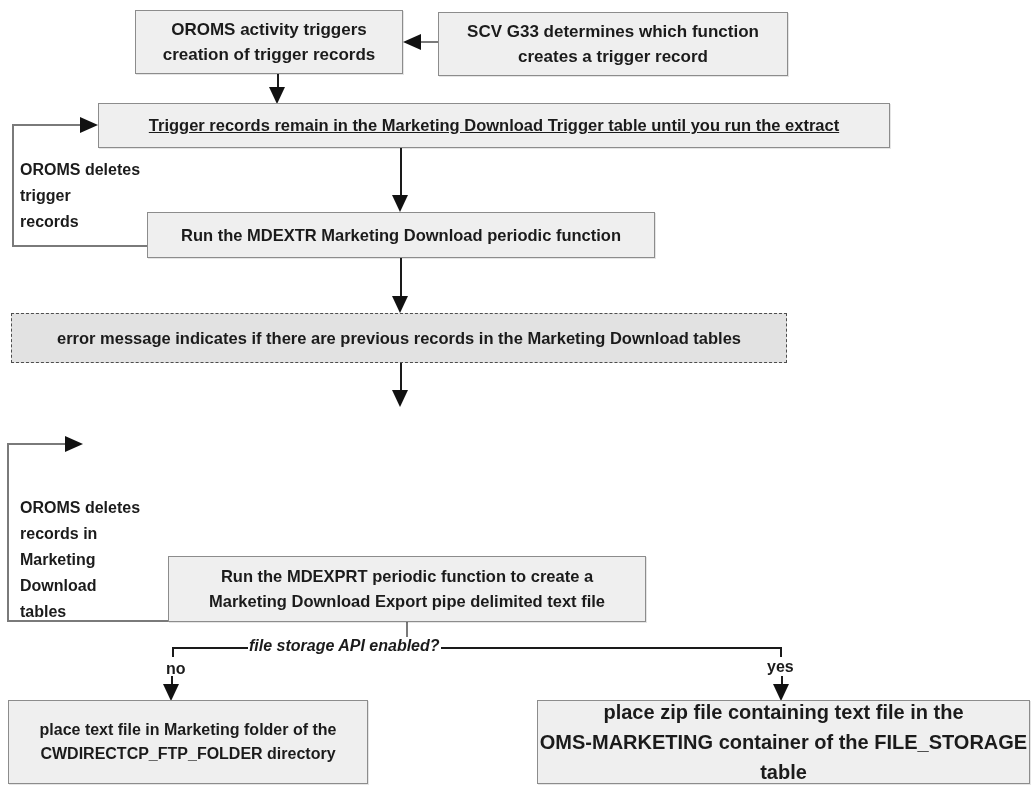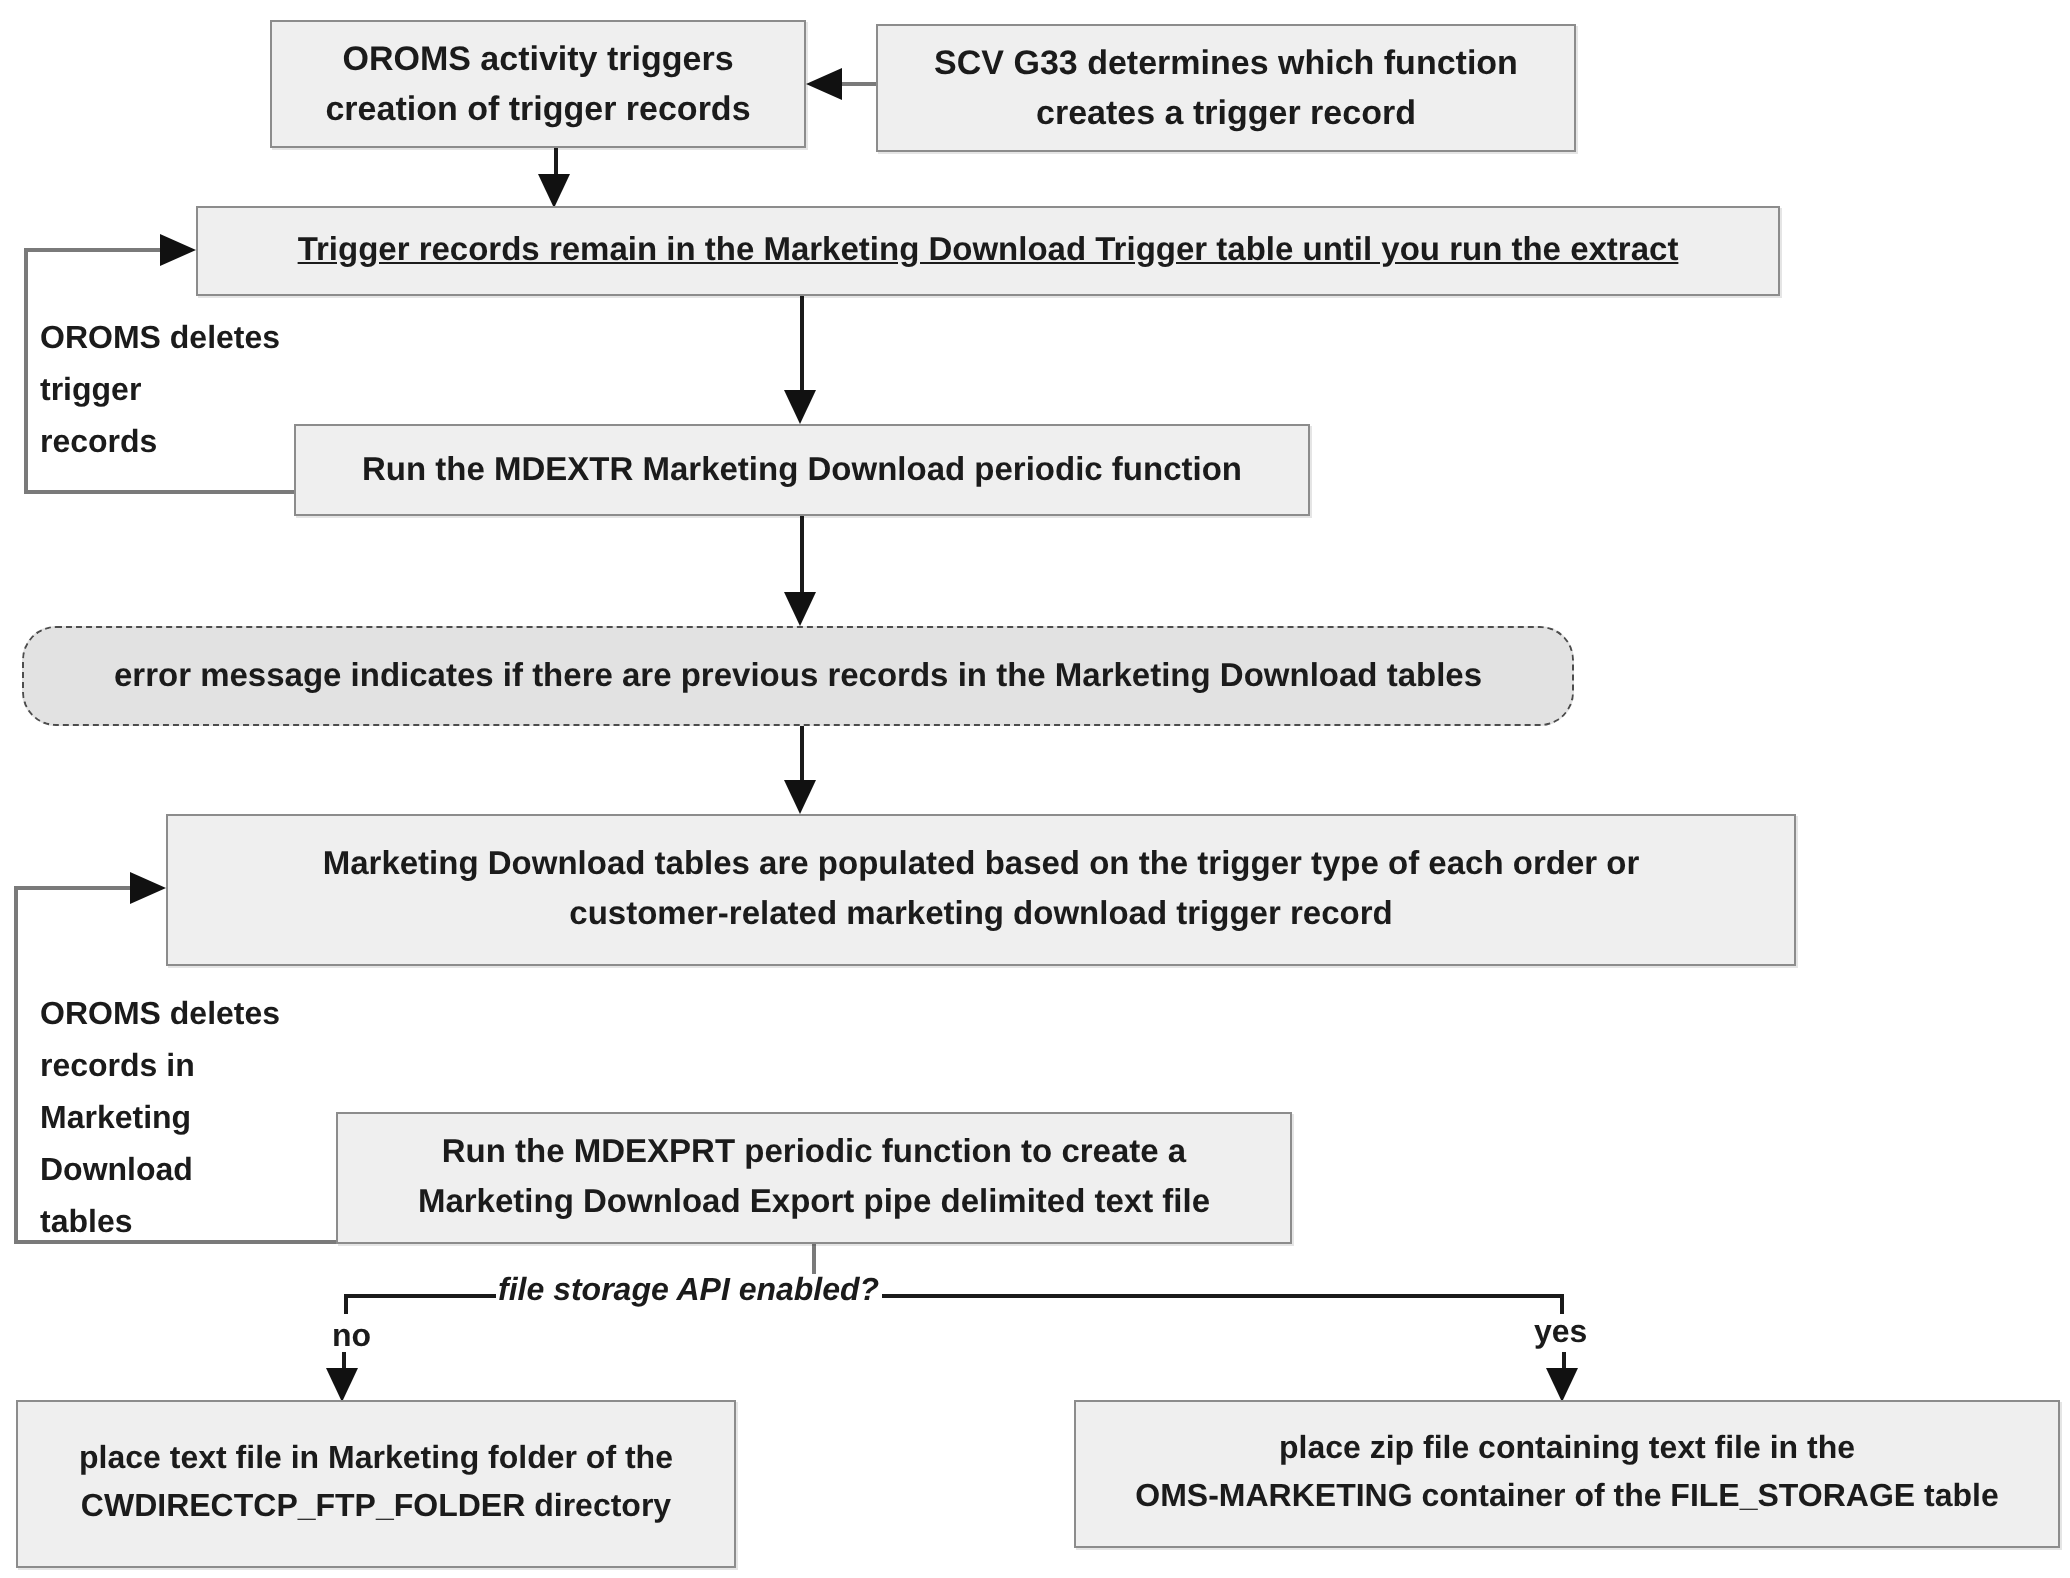--- a/index.html
+++ b/index.html
@@ -83,27 +83,25 @@
 records</div>
 
   <div class="vline black thin" style="left:400px;top:148px;height:48px;"></div>
   <div class="arr down" style="left:392px;top:195px;"></div>
 
   <div class="box" style="left:147px;top:212px;width:508px;height:46px;">Run the MDEXTR Marketing Download periodic function</div>
 
   <div class="vline black thin" style="left:400px;top:258px;height:39px;"></div>
   <div class="arr down" style="left:392px;top:296px;"></div>
 
-  <div class="box dashed" style="left:11px;top:313px;width:776px;height:50px;border-radius:17px;">error message indicates if there are previous records in the Marketing Download tables</div>
+  <div class="box dashed" style="left:11px;top:313px;width:776px;height:50px;">error message indicates if there are previous records in the Marketing Download tables</div>
 
   <div class="vline black thin" style="left:400px;top:362px;height:29px;"></div>
   <div class="arr down" style="left:392px;top:390px;"></div>
 
-  <div class="box" style="left:83px;top:407px;width:815px;height:76px;">Marketing Download tables are populated based on the trigger type of each order or
-customer-related marketing download trigger record</div>
 
   <div class="vline" style="left:7px;top:443px;height:179px;"></div>
   <div class="hline" style="left:7px;top:443px;width:58px;"></div>
   <div class="arr right" style="left:65px;top:436px;"></div>
   <div class="hline" style="left:7px;top:620px;width:161px;"></div>
   <div class="lbl" style="left:20px;top:495px;">OROMS deletes
 records in
 Marketing
 Download
 tables</div>
@@ -121,16 +119,16 @@
   <div class="lbl" style="left:166px;top:656px;">no</div>
   <div class="vline black thin" style="left:171px;top:676px;height:10px;"></div>
   <div class="arr down" style="left:163px;top:684px;"></div>
 
   <div class="lbl" style="left:767px;top:654px;">yes</div>
   <div class="vline black thin" style="left:781px;top:676px;height:10px;"></div>
   <div class="arr down" style="left:773px;top:684px;"></div>
 
   <div class="box" style="left:8px;top:700px;width:360px;height:84px;font-size:16px;">place text file in Marketing folder of the
 CWDIRECTCP_FTP_FOLDER directory</div>
-  <div class="box" style="left:537px;top:700px;width:493px;height:74px;font-size:16px;">place zip file containing  text file in the
+  <div class="box" style="left:537px;top:700px;width:493px;height:84px;font-size:20px;">place zip file containing  text file in the
 OMS-MARKETING container of the FILE_STORAGE table</div>
 
 </div>
 
 </body></html>

